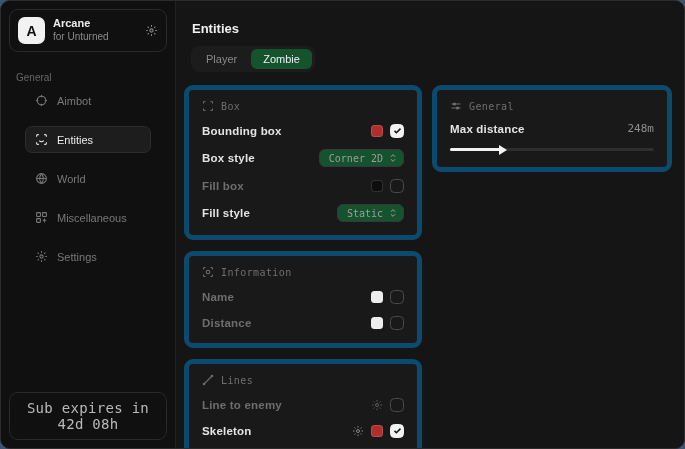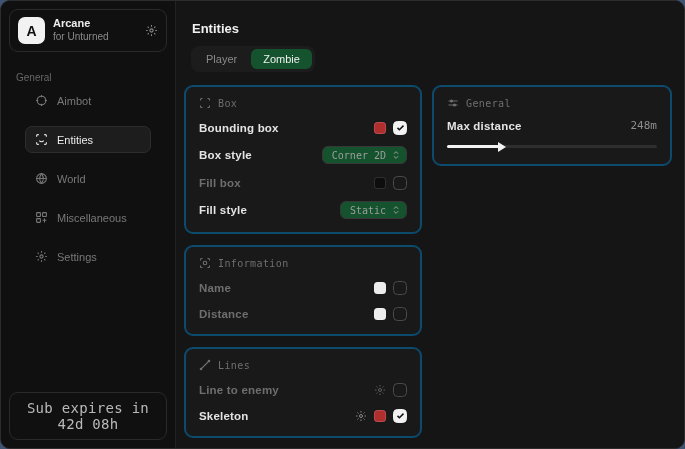--- a/index.html
+++ b/index.html
@@ -28,21 +28,21 @@
 
   
   .main { flex:1; background:#151515; padding:14px 12px 12px 8px; position:relative; }
   .page-title { color:#f0f0f0; font-size:13px; font-weight:bold; margin:6px 0 0 8px; }
   .tabs { display:inline-flex; background:#1c1c1c; border-radius:8px; padding:3px; gap:2px; margin:10px 0 0 7px; }
   .tab { font-size:11px; color:#8a8a8a; padding:4px 12px; border-radius:6px; cursor:default; }
   .tab.active { background:#14532d; color:#f0f0f0; }
   .content { display:flex; gap:10px; margin-top:13px; align-items:flex-start; }
   .col-left { width:238px; display:flex; flex-direction:column; gap:11px; }
   .col-right { width:240px; }
-  .card { background:#191919; border:2px solid #0c4a6e; border-radius:9px; padding:10px 13px 13px; }
+  .card { background:#191919; border:5px solid #0c4a6e; border-radius:9px; padding:10px 13px 13px; }
   .card-head { display:flex; align-items:center; gap:7px; color:#6f6f6f; }
   .card-head .title { font-family:"DejaVu Sans Mono", monospace; font-size:10px; letter-spacing:0.4px; }
   .row { display:flex; align-items:center; justify-content:space-between; margin-top:11px; min-height:15px; }
   .row-label { font-size:11.5px; color:#e4e4e4; font-weight:bold; letter-spacing:0.2px; }
   .row-label.muted { color:#6e6e6e; }
   .controls { display:flex; align-items:center; gap:7px; }
   .swatch { width:12px; height:12px; border-radius:3.5px; border:1px solid rgba(255,255,255,0.14); }
   .checkbox { width:14px; height:14px; border-radius:4.5px; border:1.5px solid #4a4a4a; display:flex; align-items:center; justify-content:center; background:transparent; }
   .checkbox.checked { background:#f2f2f2; border-color:#f2f2f2; }
   .dropdown { display:flex; align-items:center; gap:5px; background:#14532d; border:1px solid #383838; border-radius:6px; padding:2.5px 5px 2.5px 9px; color:#9d9d9d; }

